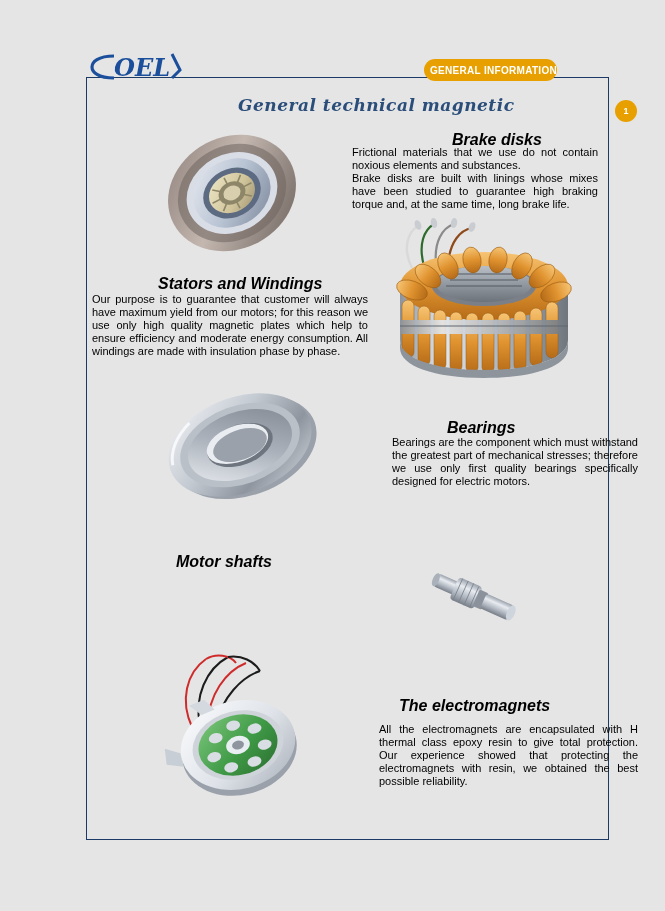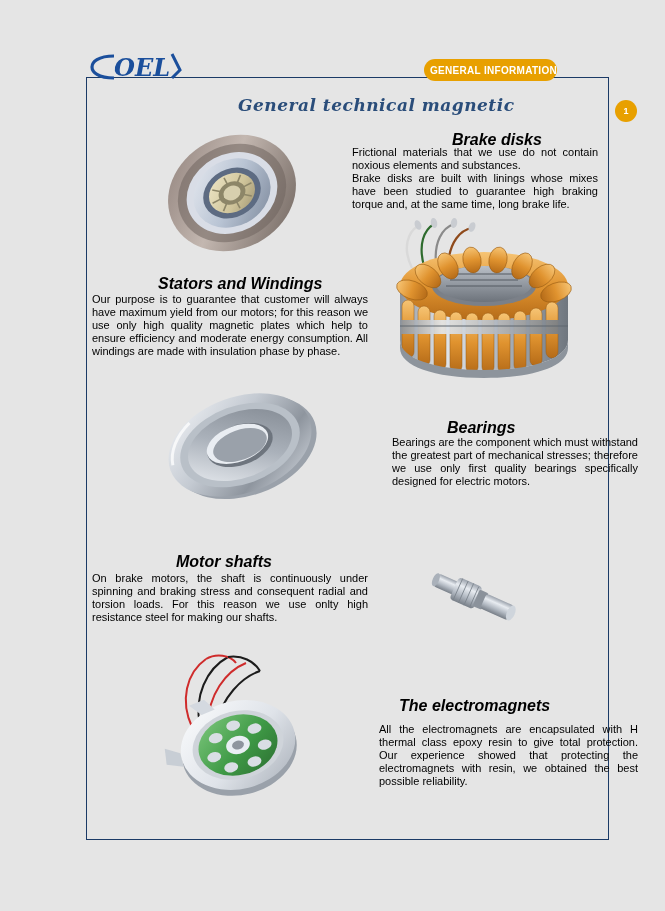--- a/index.html
+++ b/index.html
@@ -397,18 +397,17 @@
   <div class="sec-body" id="b-brake" style="white-space:pre-line">Frictional materials that we use do not contain noxious elements and substances.
 Brake disks  are built with  linings whose mixes  have been studied to guarantee  high braking torque and, at the same time,  long brake life.</div>
 
   <div class="sec-title" id="t-stator">Stators and Windings</div>
   <div class="sec-body" id="b-stator">Our purpose is to guarantee that customer will always have maximum yield from our motors; for this reason we use only high quality magnetic plates  which help to ensure efficiency and moderate energy consumption. All windings are made with insulation phase by phase.</div>
 
   <div class="sec-title" id="t-bearing">Bearings</div>
   <div class="sec-body" id="b-bearing">Bearings are the component which must withstand the greatest part of mechanical stresses; therefore we use only first quality bearings specifically designed for electric motors.</div>
 
   <div class="sec-title" id="t-shaft">Motor shafts</div>
-  <div class="sec-body" id="b-shaft">On brake motors, the shaft is  continuously under spinning and braking stress and consequent radial and torsion loads.  For this reason we use onlty high resistance steel for making our shafts.</div>
 
   <div class="sec-title" id="t-emag">The electromagnets</div>
   <div class="sec-body" id="b-emag">All the electromagnets are encapsulated with H thermal class epoxy resin to give total protection.  Our experience showed that protecting the electromagnets with resin, we obtained the best possible reliability.</div>
 
 </div>
 
 </body></html>

